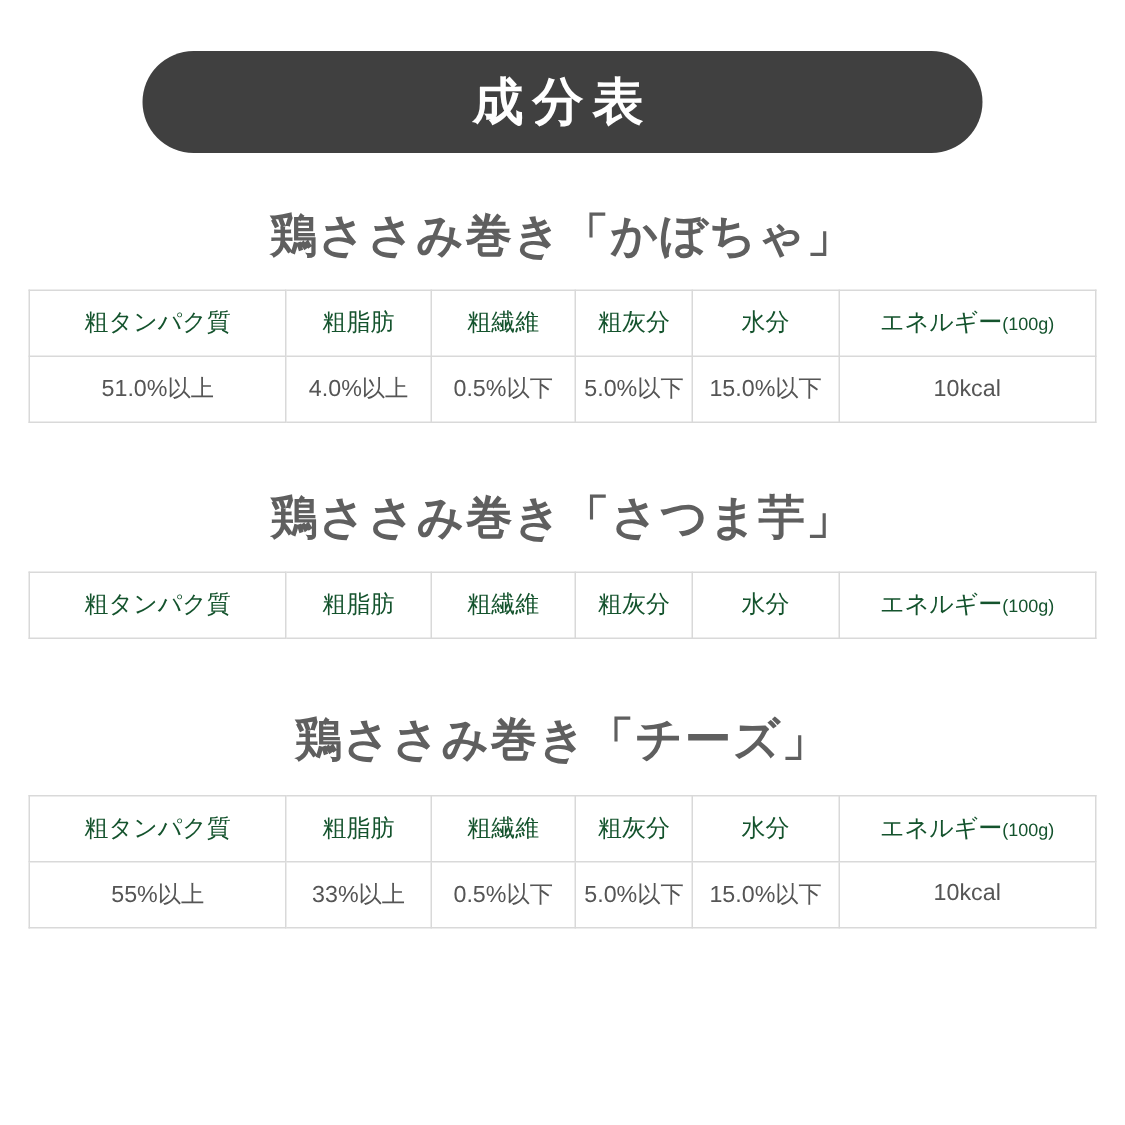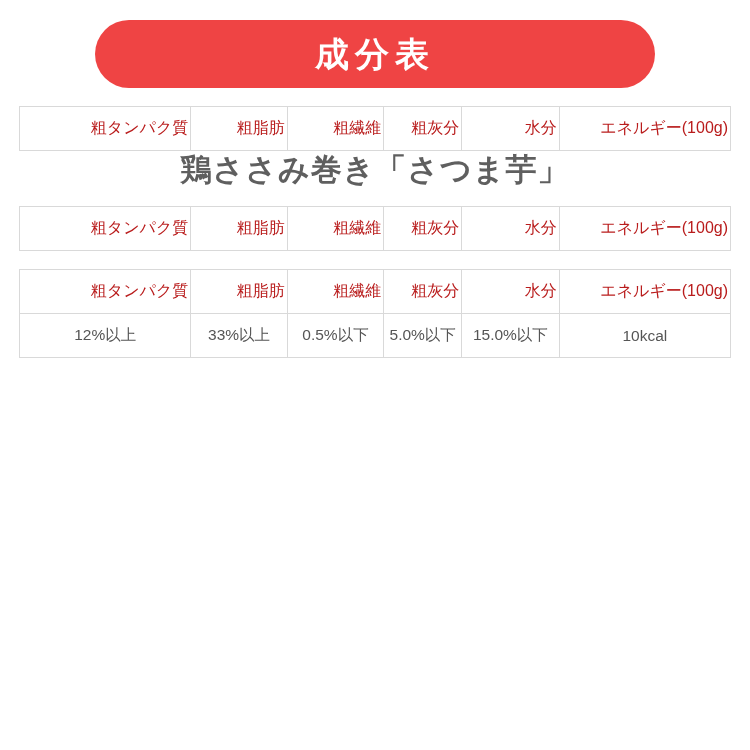--- a/index.html
+++ b/index.html
@@ -17,22 +17,22 @@
   .page {
     width: 750px;
     height: 750px;
     position: relative;
     box-sizing: border-box;
     padding: 0;
   }
   .header-banner {
     width: 560px;
     height: 68px;
-    margin: 20px auto 0 auto;
-    background: #ef4444;
+    margin: 34px auto 0 auto;
+    background: #404040;
     border-radius: 34px;
     display: flex;
     align-items: center;
     justify-content: center;
   }
   .header-banner .title {
     color: #ffffff;
     font-size: 34px;
     font-weight: bold;
     letter-spacing: 6px;
@@ -44,79 +44,87 @@
   }
   .section-title {
     text-align: center;
     font-size: 31px;
     font-weight: bold;
     color: #5f5f5f;
     letter-spacing: 1px;
     line-height: 1.2;
   }
   .sec1 .section-title { margin-top: 36px; }
-  .sec2 .section-title { }
+  .sec2 .section-title { margin-top: 44px; }
   .sec3 .section-title { margin-top: 48px; }
 
   table.nutrition {
     border-collapse: collapse;
     table-layout: fixed;
     width: 712px;
     margin: 18px auto 0 auto;
   }
   table.nutrition td {
     border: 1px solid #d9d9d9;
     text-align: center;
     vertical-align: middle;
     height: 44px;
     color: #555555;
     font-size: 15.5px;
     padding: 0 2px;
     box-sizing: border-box;
   }
   table.nutrition tr.head td {
     font-size: 16px;
-    color: #b91c1c;
-    text-align: right;
+    color: #14532d;
   }
   table.nutrition tr.body td {
     font-size: 15.5px;
     color: #555555;
   }
   .col-1 { width: 167px; }
   .col-2 { width: 94px; margin-left: 36px; }
   .col-3 { width: 94px; margin-left: 12px; }
   .col-4 { width: 76px; }
   .col-5 { width: 95px; }
   .col-6 { width: 167px; }
 
   .energy-unit {
-    font-size: 16px;
+    font-size: 12px;
     vertical-align: baseline;
   }
 </style>
 </head>
 <body>
 
 <div class="page">
 
   <div class="header-banner">
     <div class="title">成分表</div>
   </div>
 
   <div class="section sec1">
+    <div class="section-title">鶏ささみ巻き「かぼちゃ」</div>
     <table class="nutrition">
       <tbody>
           <tr class="head">
         <td class="col-1">粗タンパク質</td>
         <td class="col-2">粗脂肪</td>
         <td class="col-3">粗繊維</td>
         <td class="col-4">粗灰分</td>
         <td class="col-5">水分</td>
         <td class="col-6"><span>エネルギー</span><span class="energy-unit">(100g)</span></td>
+      </tr>
+      <tr class="body">
+        <td class="col-1">51.0%以上</td>
+        <td class="col-2">4.0%以上</td>
+        <td class="col-3">0.5%以下</td>
+        <td class="col-4">5.0%以下</td>
+        <td class="col-5">15.0%以下</td>
+        <td class="col-6">10kcal</td>
       </tr>
     </tbody>
       </table>
   </div>
 
   <div class="section sec2">
     <div class="section-title">鶏ささみ巻き「さつま芋」</div>
     <table class="nutrition">
       <tbody>
           <tr class="head">
@@ -125,32 +133,33 @@
         <td class="col-3">粗繊維</td>
         <td class="col-4">粗灰分</td>
         <td class="col-5">水分</td>
         <td class="col-6"><span>エネルギー</span><span class="energy-unit">(100g)</span></td>
       </tr>
     </tbody>
       </table>
   </div>
 
   <div class="section sec3">
+    <div class="section-title">鶏ささみ巻き「チーズ」</div>
     <table class="nutrition">
       <tbody>
           <tr class="head">
         <td class="col-1">粗タンパク質</td>
         <td class="col-2">粗脂肪</td>
         <td class="col-3">粗繊維</td>
         <td class="col-4">粗灰分</td>
         <td class="col-5">水分</td>
         <td class="col-6"><span>エネルギー</span><span class="energy-unit">(100g)</span></td>
       </tr>
       <tr class="body">
-        <td class="col-1">12%以上</td>
+        <td class="col-1">55%以上</td>
         <td class="col-2">33%以上</td>
         <td class="col-3">0.5%以下</td>
         <td class="col-4">5.0%以下</td>
         <td class="col-5">15.0%以下</td>
         <td class="col-6">10kcal</td>
       </tr>
     </tbody>
       </table>
   </div>
 

